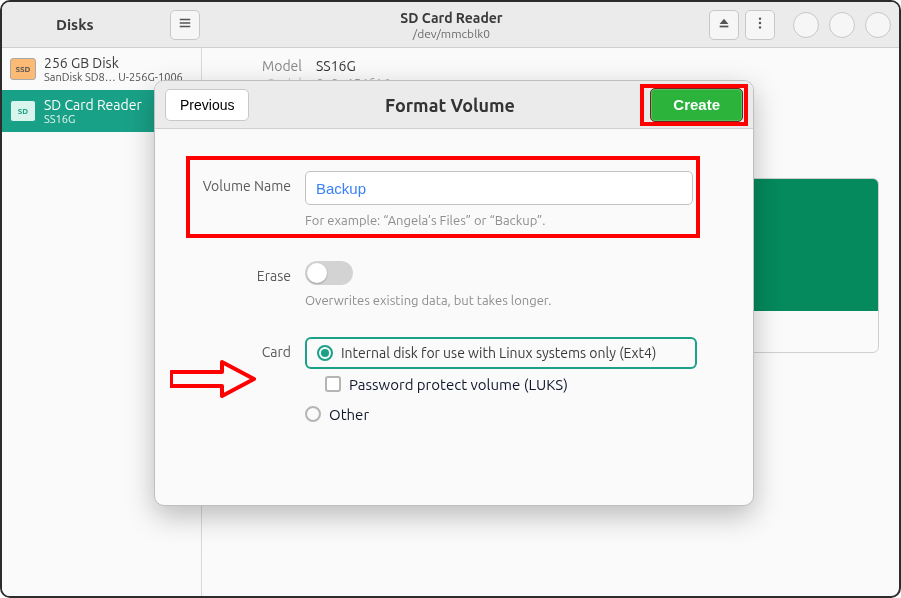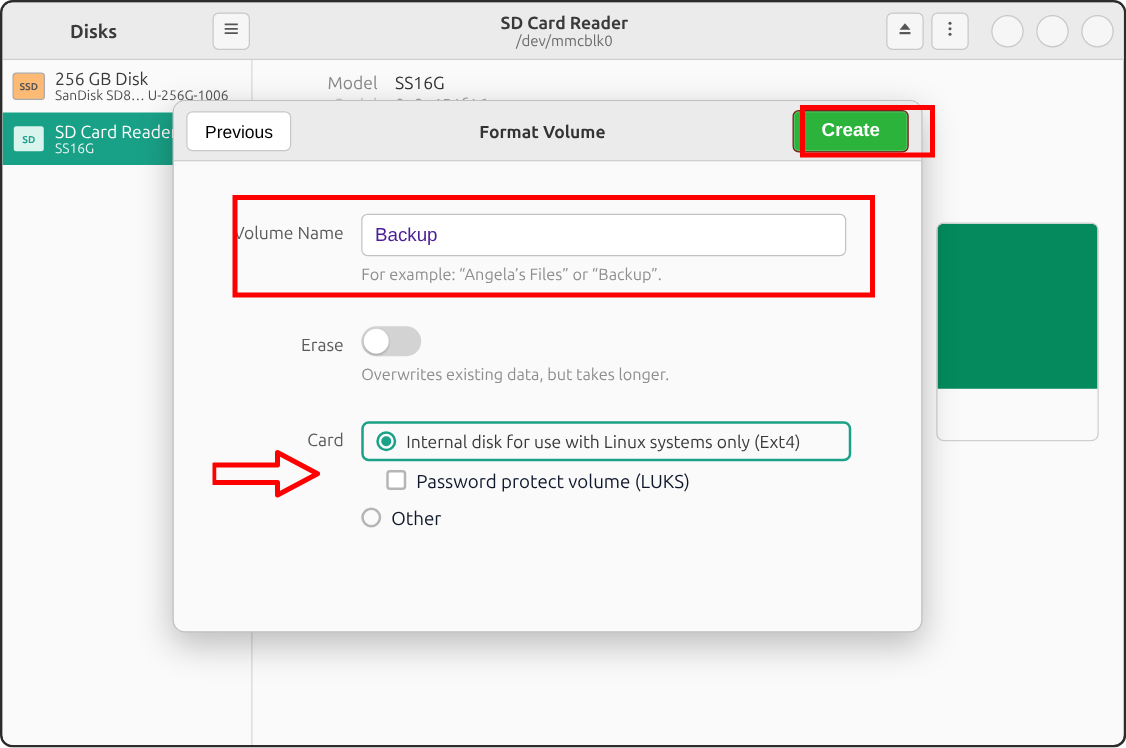--- a/index.html
+++ b/index.html
@@ -47,44 +47,44 @@
   .volbox {
     position: absolute; right: 20px; top: 130px; width: 130px; height: 175px;
     border: 1px solid #cfcfcf; border-radius: 6px; overflow: hidden;
   }
   .volbox .fill { background: #048a5c; width: 100%; height: 132px; }
   
   .scrim {
     position: absolute; inset: 46px 0 0 0; background: rgba(255,255,255,0.0);
   }
   .dialog {
-    position: absolute; left: 136px; top: 78px; width: 600px; height: 426px;
+    position: absolute; left: 152px; top: 78px; width: 600px; height: 426px;
     background: #fafafa; border: 1px solid #bfbfbf; border-radius: 10px;
     box-shadow: 0 10px 28px rgba(0,0,0,.25);
     overflow: hidden;
   }
   .dlg-hd {
     height: 48px; background: #ebebeb; border-bottom: 1px solid #d0d0d0;
     display: flex; align-items: center; padding: 0 10px; gap: 10px;
   }
   .dlg-hd .prev {
     height: 32px; padding: 0 14px; border: 1px solid #c8c8c8; background: #fff; border-radius: 5px; font-size: 14px;
   }
-  .dlg-hd .ttl { flex: 1; text-align: center; font-weight: 700; font-size: 14px; color: #333;}
+  .dlg-hd .ttl { flex: 1; text-align: center; font-weight: 700; font-size: 18px; color: #333;}
   .dlg-hd .create {
     height: 34px; padding: 0 22px; border: 1px solid #7f1d1d; background: #2bb33b;
     color: #fff; font-weight: 600; border-radius: 5px; font-size: 15px;
     box-shadow: inset 0 0 0 1px rgba(255,255,255,.2);
   }
   .dlg-body { padding: 20px 20px 12px 20px; }
   .row { display: flex; align-items: flex-start; margin-bottom: 6px; }
   .row .lbl { width: 130px; text-align: right; padding-right: 14px; padding-top: 7px; color: #5a5a5a; font-size: 14px;}
   .row .ctl { flex: 1; }
   .input {
-    width: 388px; height: 34px; border: 1px solid #c3c3c3; border-radius: 5px; padding: 0 10px; font-size: 15px; color: #4c1d95; background: #fff;
+    width: 388px; height: 34px; border: 1px solid #c3c3c3; border-radius: 5px; padding: 0 10px; font-size: 15px; color: #3b82f6; background: #fff;
   }
   .hint { font-size: 13px; color: #8e8e8e; margin-top: 8px; }
   .switch {
     width: 48px; height: 24px; border-radius: 12px; background: #d3d3d3; position: relative; display: inline-block; vertical-align: middle;
   }
   .switch .knob { position: absolute; left: 2px; top: 2px; width: 20px; height: 20px; border-radius: 50%; background: #fff; box-shadow: 0 1px 2px rgba(0,0,0,.25);}
   .radio-line { display: flex; align-items: center; gap: 8px; height: 30px; font-size: 15px; color: #0f172a;}
   .radio-line.indent { padding-left: 20px; }
   .r-outer {
     width: 16px; height: 16px; border-radius: 50%; border: 2px solid #1aa187; display: inline-flex; align-items: center; justify-content: center; flex-shrink: 0;

